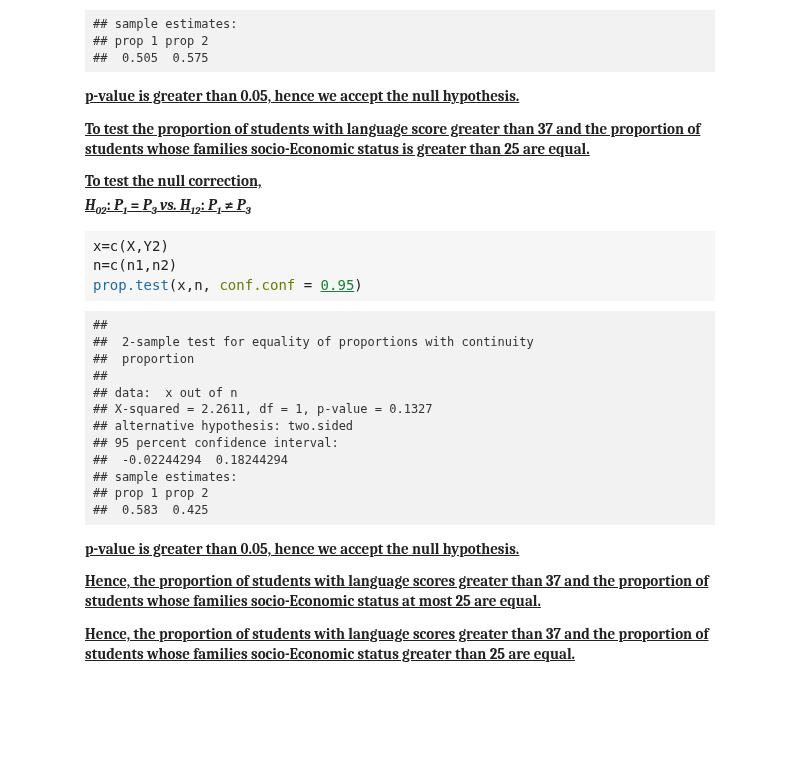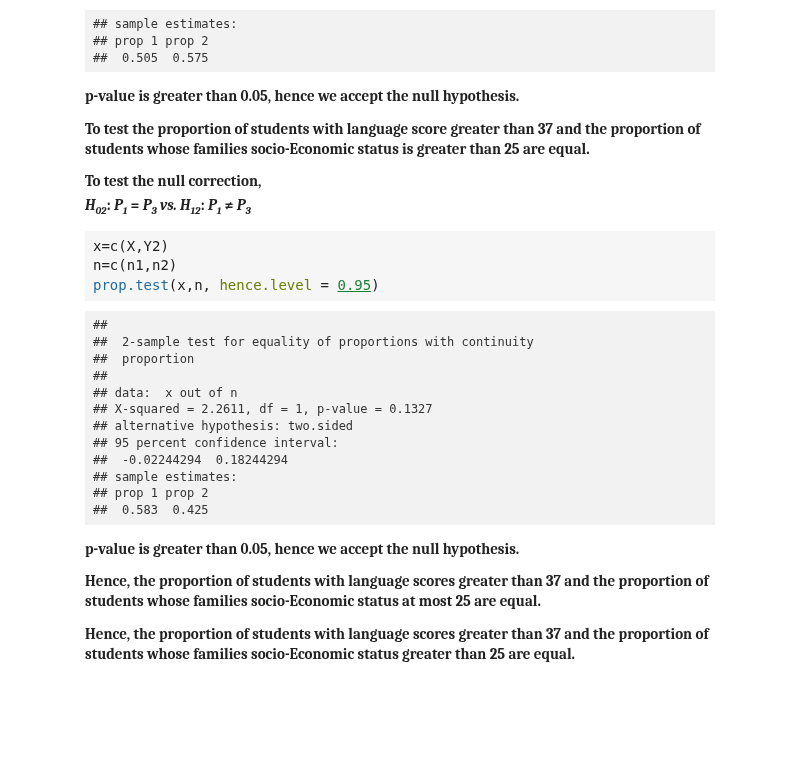--- a/index.html
+++ b/index.html
@@ -34,21 +34,21 @@
   .out{
     font-family:Menlo, Consolas, 'DejaVu Sans Mono', monospace;
     font-size:12px;
     background:var(--code-bg2);
     padding:6px 8px;
     line-height:1.4;
     white-space:pre;
     margin:0 0 14px 0;
     color:#333;
   }
-  .para{margin:0 0 12px 0;line-height:1.35;}
+  .para{margin:0 0 12px 0;line-height:1.35;text-decoration:underline;}
   .b{font-weight:700;}
   .hyp{font-weight:700; font-style:italic; font-family:Cambria, 'Times New Roman', serif;}
   .hyp sub{font-size:.7em;}
   .fn{color:var(--blue);}
   .arg{color:var(--olive);}
   .num{color:var(--num);text-decoration:underline;}
 </style>
 </head>
 <body>
 
@@ -61,21 +61,21 @@
 <p class="para b">To test the proportion of students with language score greater than 37 and the proportion of students whose families socio-Economic status is greater than 25 are equal.</p>
 
 <p class="para b" style="margin-bottom:4px">To test the null correction,</p>
 
 <p class="para" style="margin-top:0">
   <span class="hyp"><span>H</span><sub>02</sub></span><span class="b">: </span><span class="hyp"><span>P</span><sub>1</sub></span><span class="b"> = </span><span class="hyp"><span>P</span><sub>3</sub></span><span class="hyp">   vs.   </span><span class="hyp"><span>H</span><sub>12</sub></span><span class="b">: </span><span class="hyp"><span>P</span><sub>1</sub></span><span class="b"> ≠ </span><span class="hyp"><span>P</span><sub>3</sub></span>
 </p>
 
 <pre class="code"><span><span>x=c(X,Y2)</span></span>
 <span><span>n=c(n1,n2)</span></span>
-<span><span class="fn">prop.test</span><span>(x,n, </span><span class="arg">hence.level</span><span> = </span><span class="num">0.95</span><span>)</span></span></pre>
+<span><span class="fn">prop.test</span><span>(x,n, </span><span class="arg">conf.conf</span><span> = </span><span class="num">0.95</span><span>)</span></span></pre>
 
 <pre class="out"><span>##</span>
 <span>##  2-sample test for equality of proportions with continuity</span>
 <span>##  proportion</span>
 <span>##</span>
 <span>## data:  x out of n</span>
 <span>## X-squared = 2.2611, df = 1, p-value = 0.1327</span>
 <span>## alternative hypothesis: two.sided</span>
 <span>## 95 percent confidence interval:</span>
 <span>##  -0.02244294  0.18244294</span>

